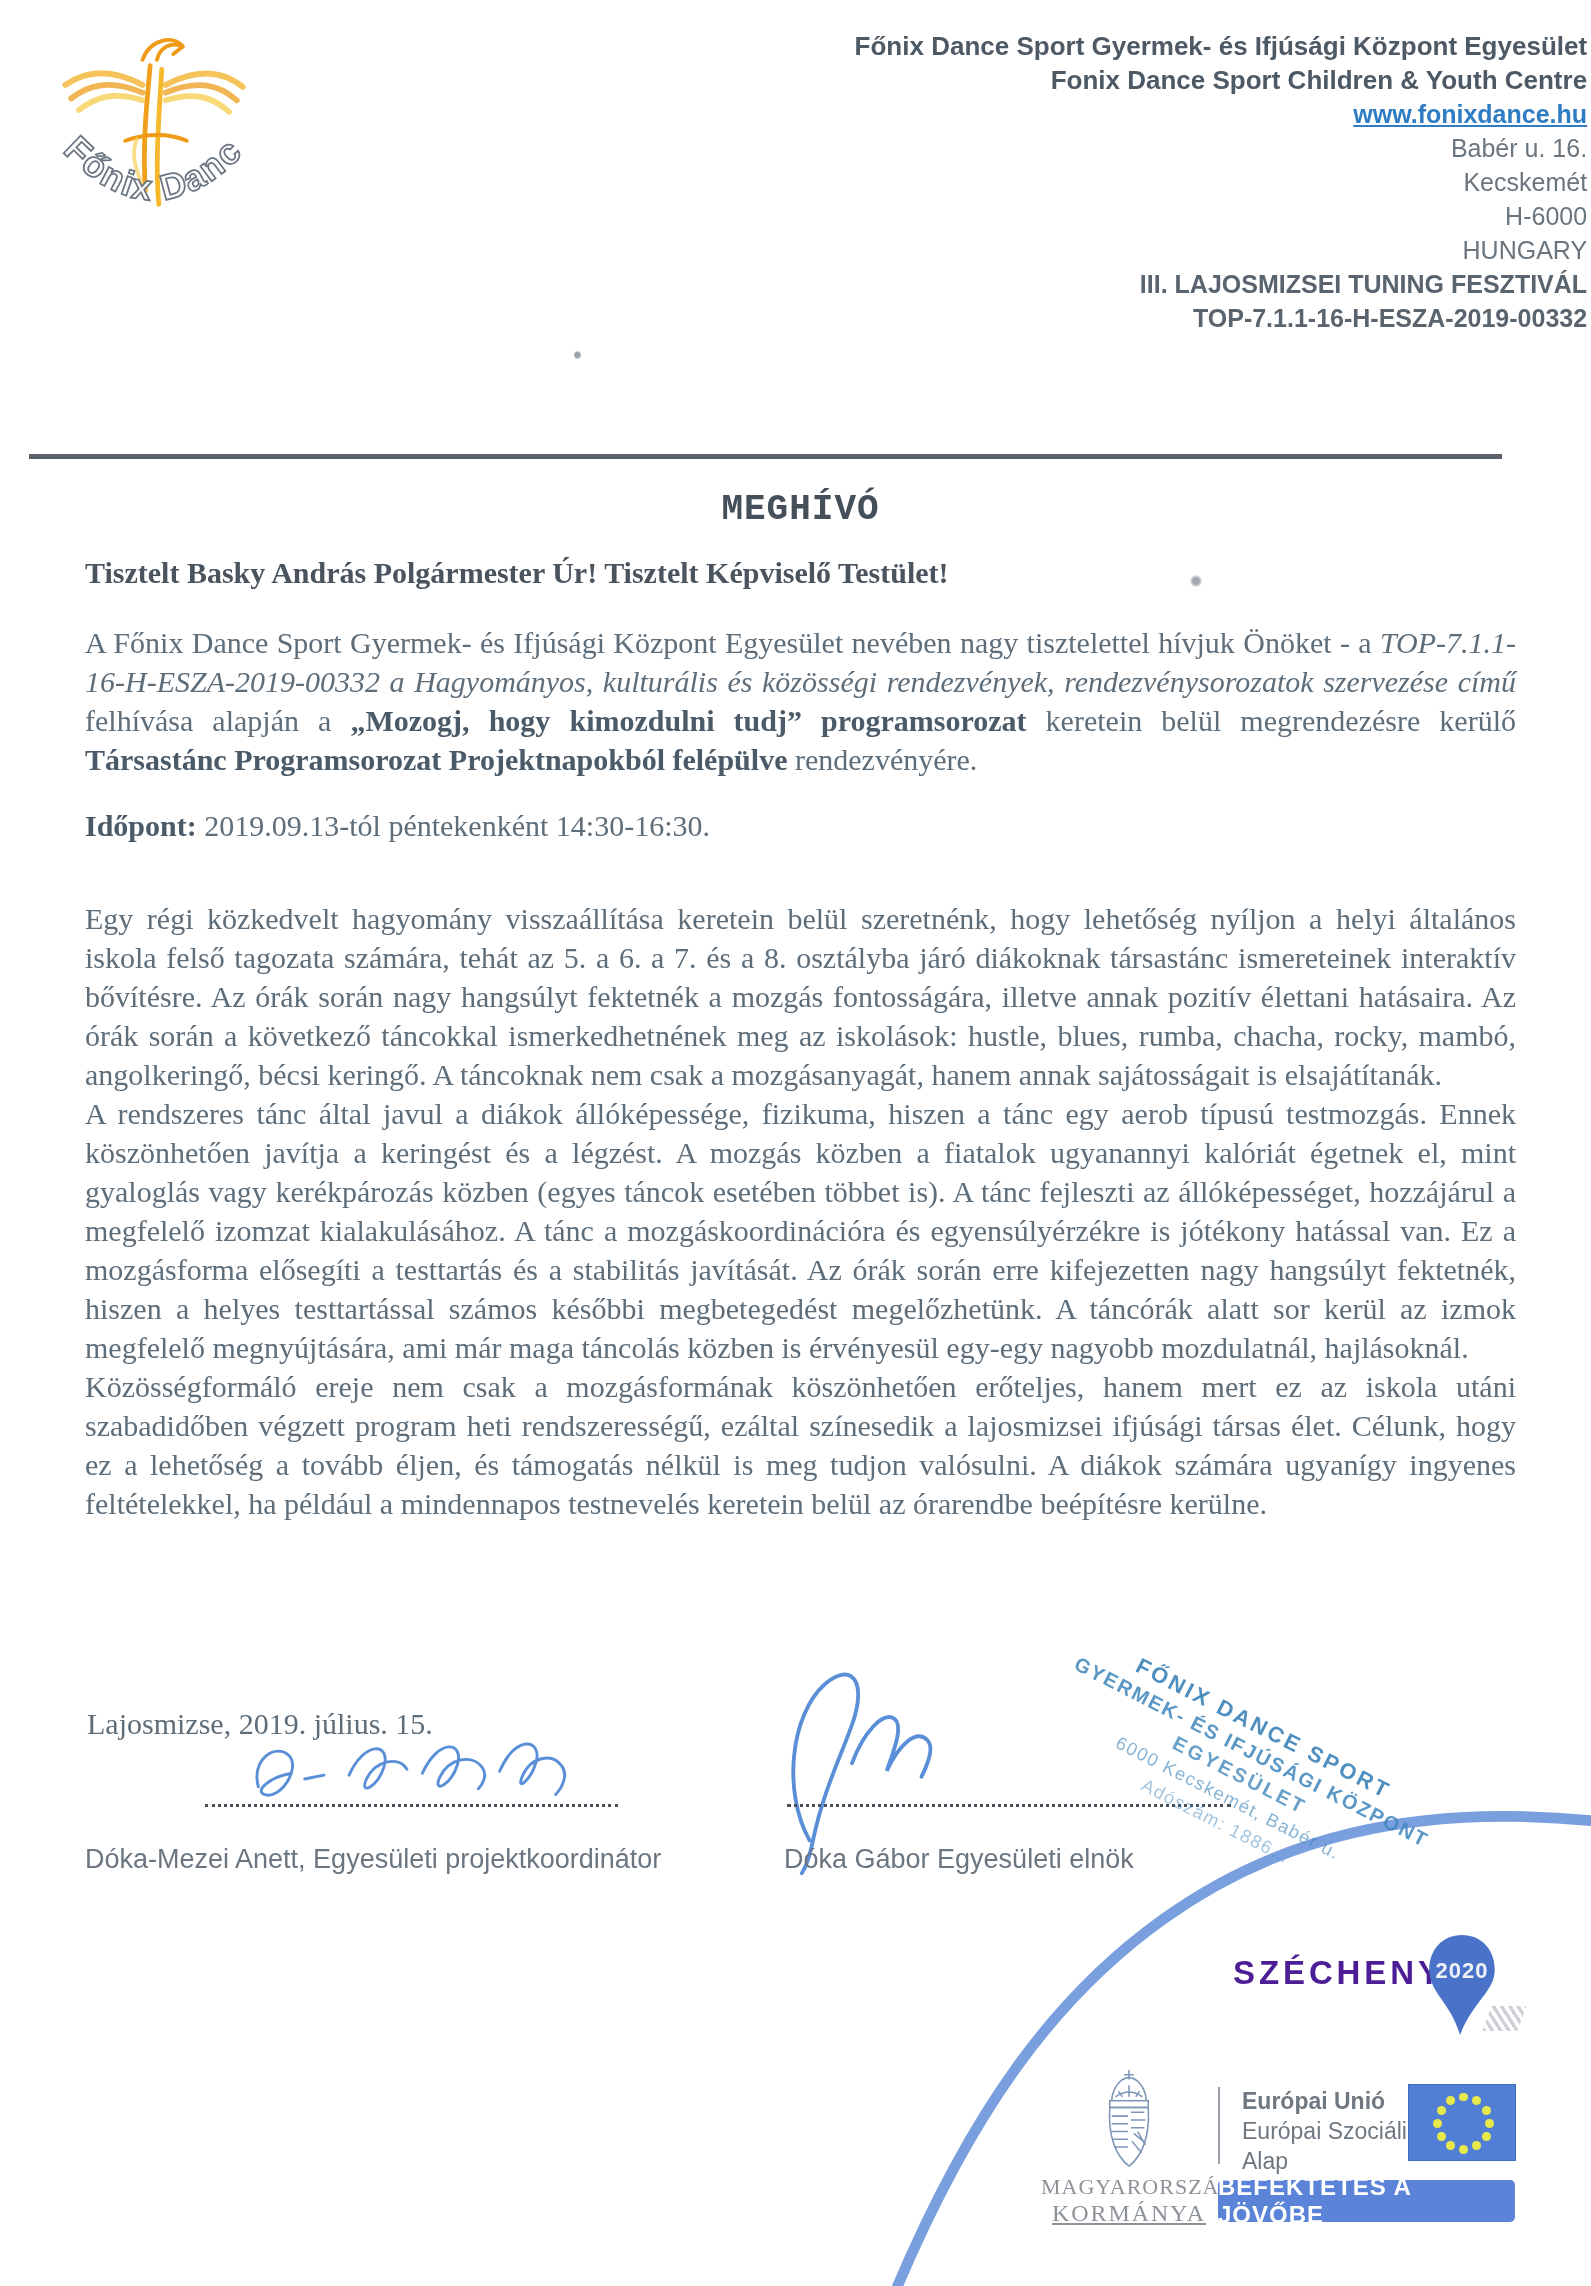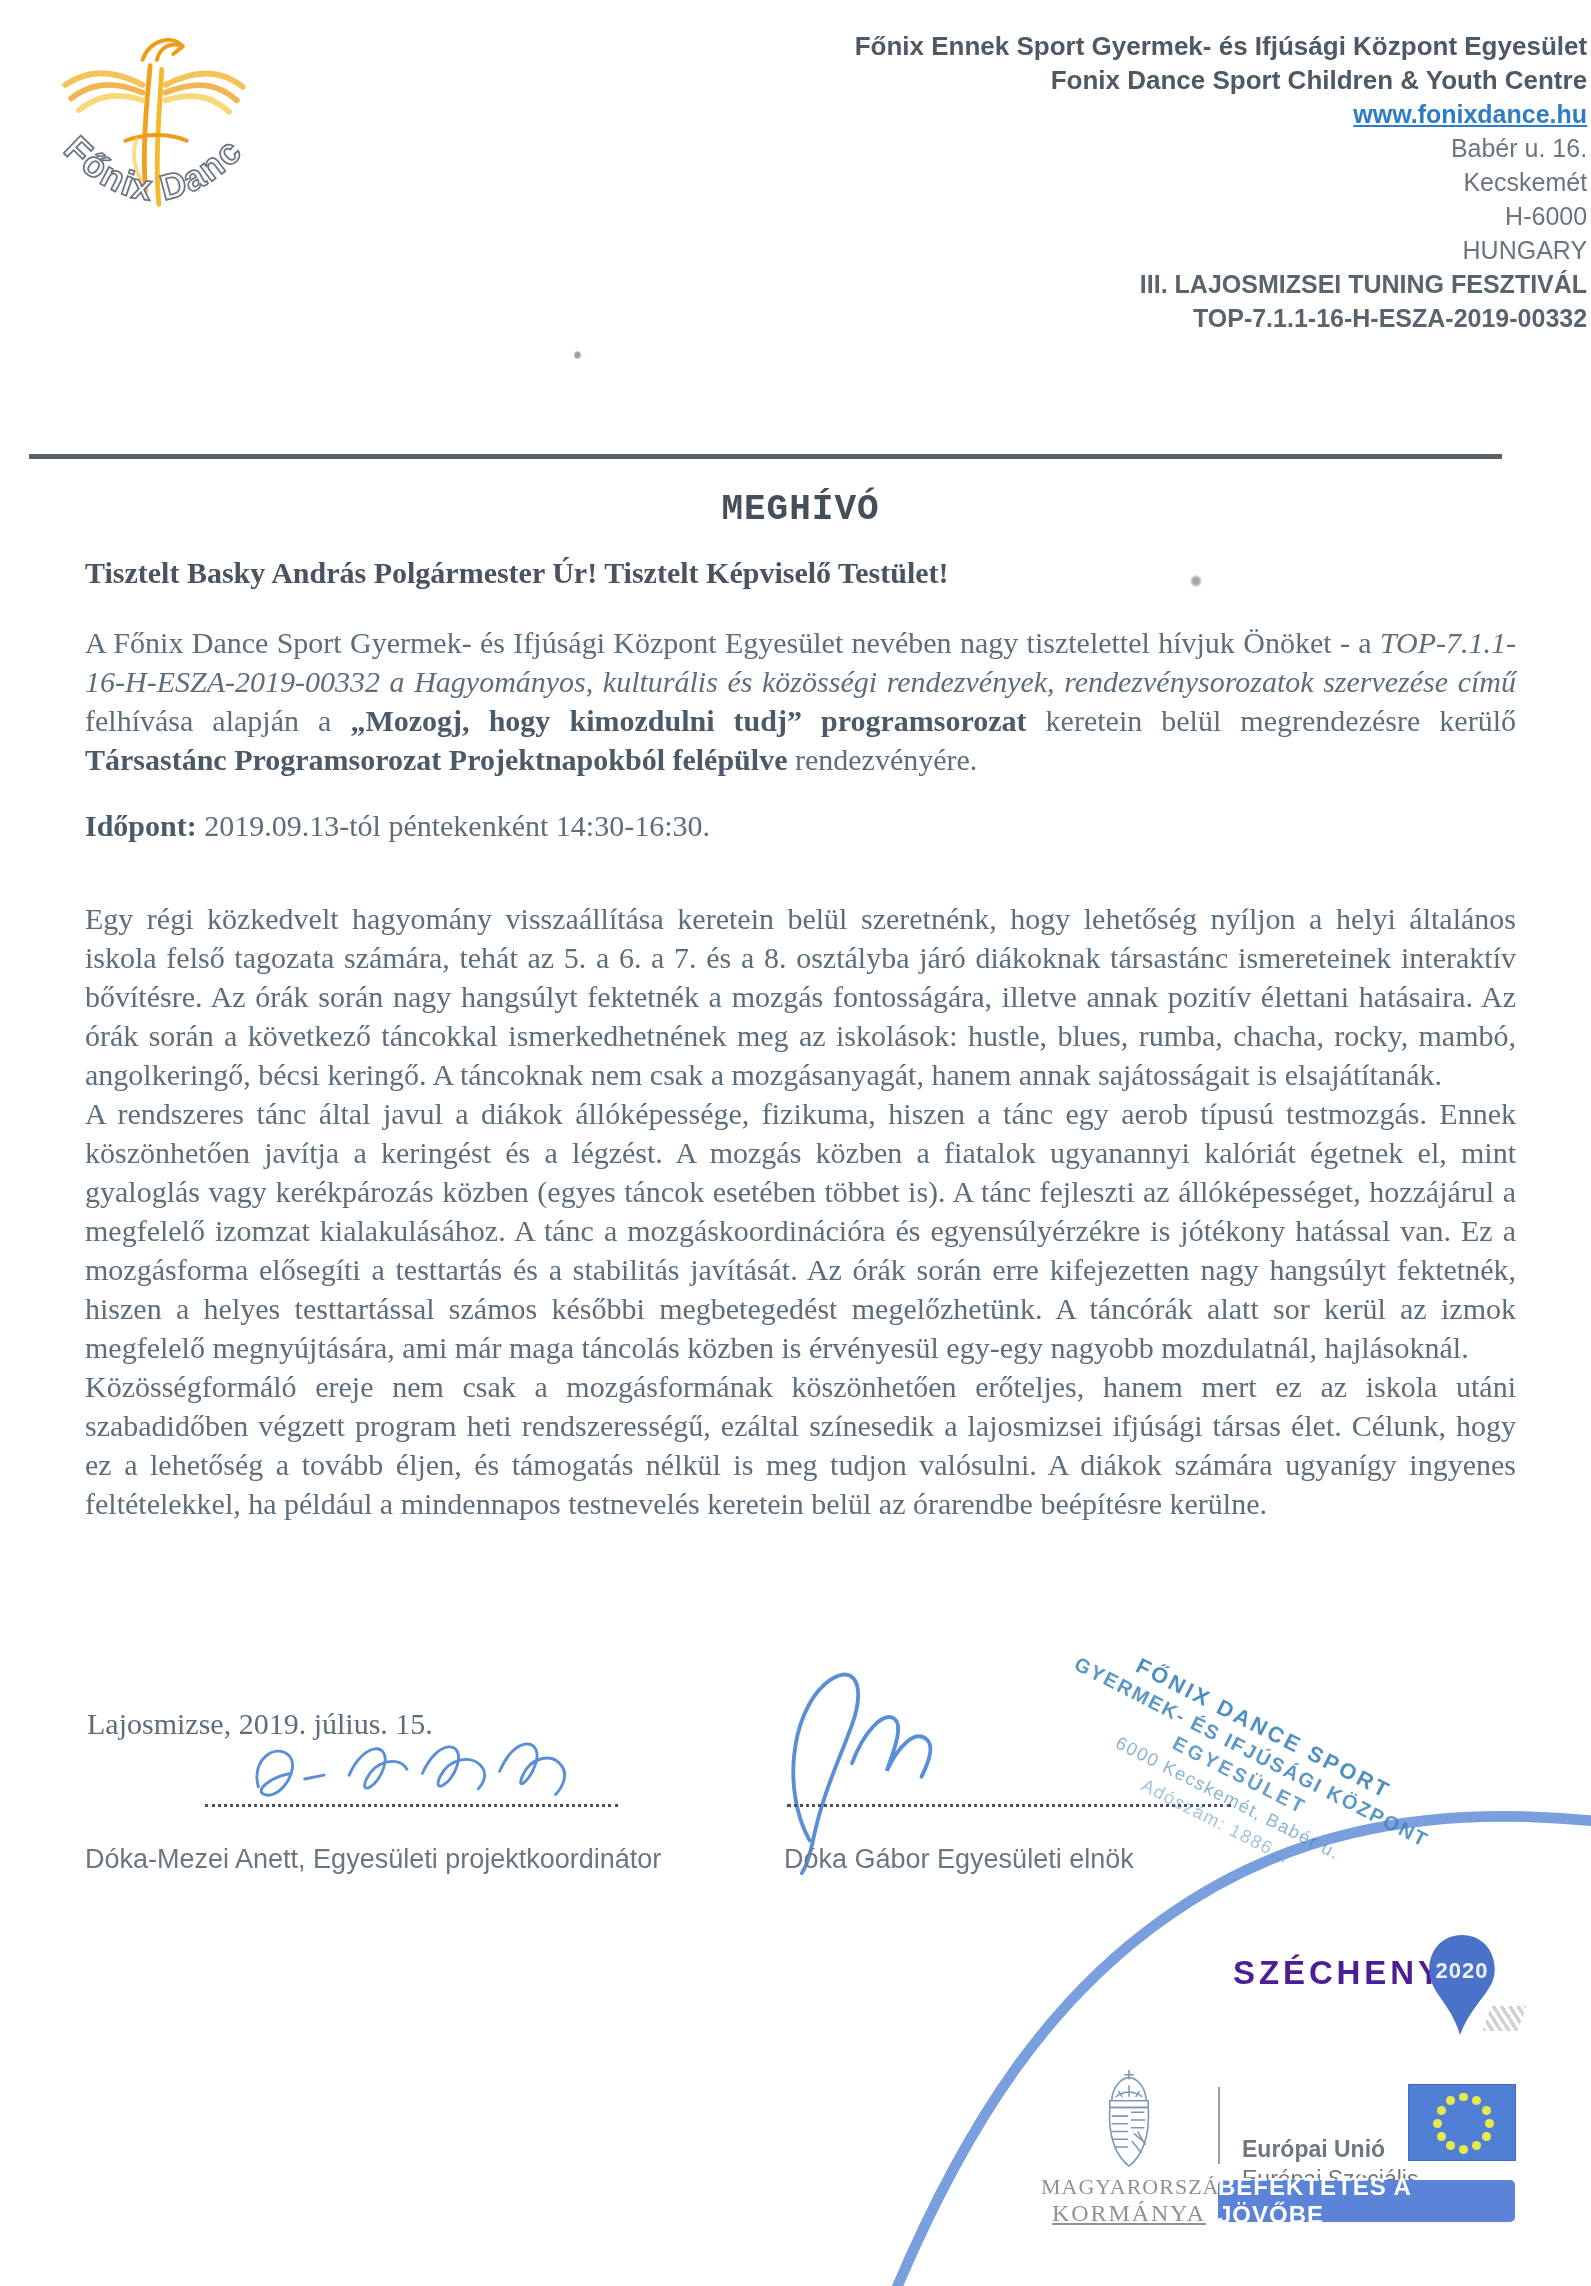--- a/index.html
+++ b/index.html
@@ -81,21 +81,21 @@
     background:repeating-linear-gradient(45deg,#b9bec4 0 2.9px,transparent 2.9px 5.8px);
     transform:skewX(-20deg);opacity:.7;}
   .gov{position:absolute;left:1041px;top:2174px;width:176px;text-align:center;
     font-family:"Liberation Serif", serif;color:#8d9299;}
   .gov .l1{font-size:22px;letter-spacing:1px;}
   .gov .l2{font-size:24px;letter-spacing:1.9px;text-decoration:underline;}
   .coa{position:absolute;left:1099px;top:2068px;width:60px;height:102px;}
   .vdiv{position:absolute;left:1218px;top:2087px;width:2.4px;height:77px;background:#9aa0a8;}
   .eu-text{
     position:absolute;left:1242px;top:2086px;font-family:"Liberation Sans", sans-serif;
-    font-size:23px;line-height:30px;color:#6f7880;margin-top:48px;
+    font-size:23px;line-height:30px;color:#6f7880;
   }
   .eu-text .b{font-weight:bold;}
   .eu-flag{position:absolute;left:1408px;top:2084px;width:108px;height:77px;
     background:#527fd6;border:1.9px solid #3d6ec4;box-sizing:border-box;}
   .eu-star{position:absolute;width:8.7px;height:8.7px;background:#e6e84b;border-radius:50%;}
   .banner{
     position:absolute;left:1218px;top:2180px;width:297px;height:42px;background:#5b84d8;
     border-radius:4.8px;display:flex;align-items:center;justify-content:center;
     font-family:"Liberation Sans", sans-serif;font-size:24px;font-weight:bold;color:#ffffff;letter-spacing:1px;
   }
@@ -125,21 +125,21 @@
     </g>
     <defs>
         <path id="logoArc" d="M 10 128 Q 109 236 208 126"></path>
       </defs>
     <text font-family="Liberation Sans, sans-serif" font-size="37" font-weight="bold" fill="#fdfdfd" stroke="#6b7582" stroke-width="1.8" letter-spacing="2">
       <textPath href="#logoArc" startOffset="4">Főnix Dance</textPath>
     </text>
   </svg>
 
   <div class="hdr">
-    <div class="org">Főnix Ennek Sport Gyermek- és Ifjúsági Központ Egyesület</div>
+    <div class="org">Főnix Dance Sport Gyermek- és Ifjúsági Központ Egyesület</div>
     <div class="org">Fonix Dance Sport Children &amp; Youth Centre</div>
     <div class="site"><a href="#">www.fonixdance.hu</a></div>
     <div>Babér u. 16.</div>
     <div>Kecskemét</div>
     <div>H-6000</div>
     <div>HUNGARY</div>
     <div class="proj">III. LAJOSMIZSEI TUNING FESZTIVÁL</div>
     <div class="proj">TOP-7.1.1-16-H-ESZA-2019-00332</div>
   </div>
 

